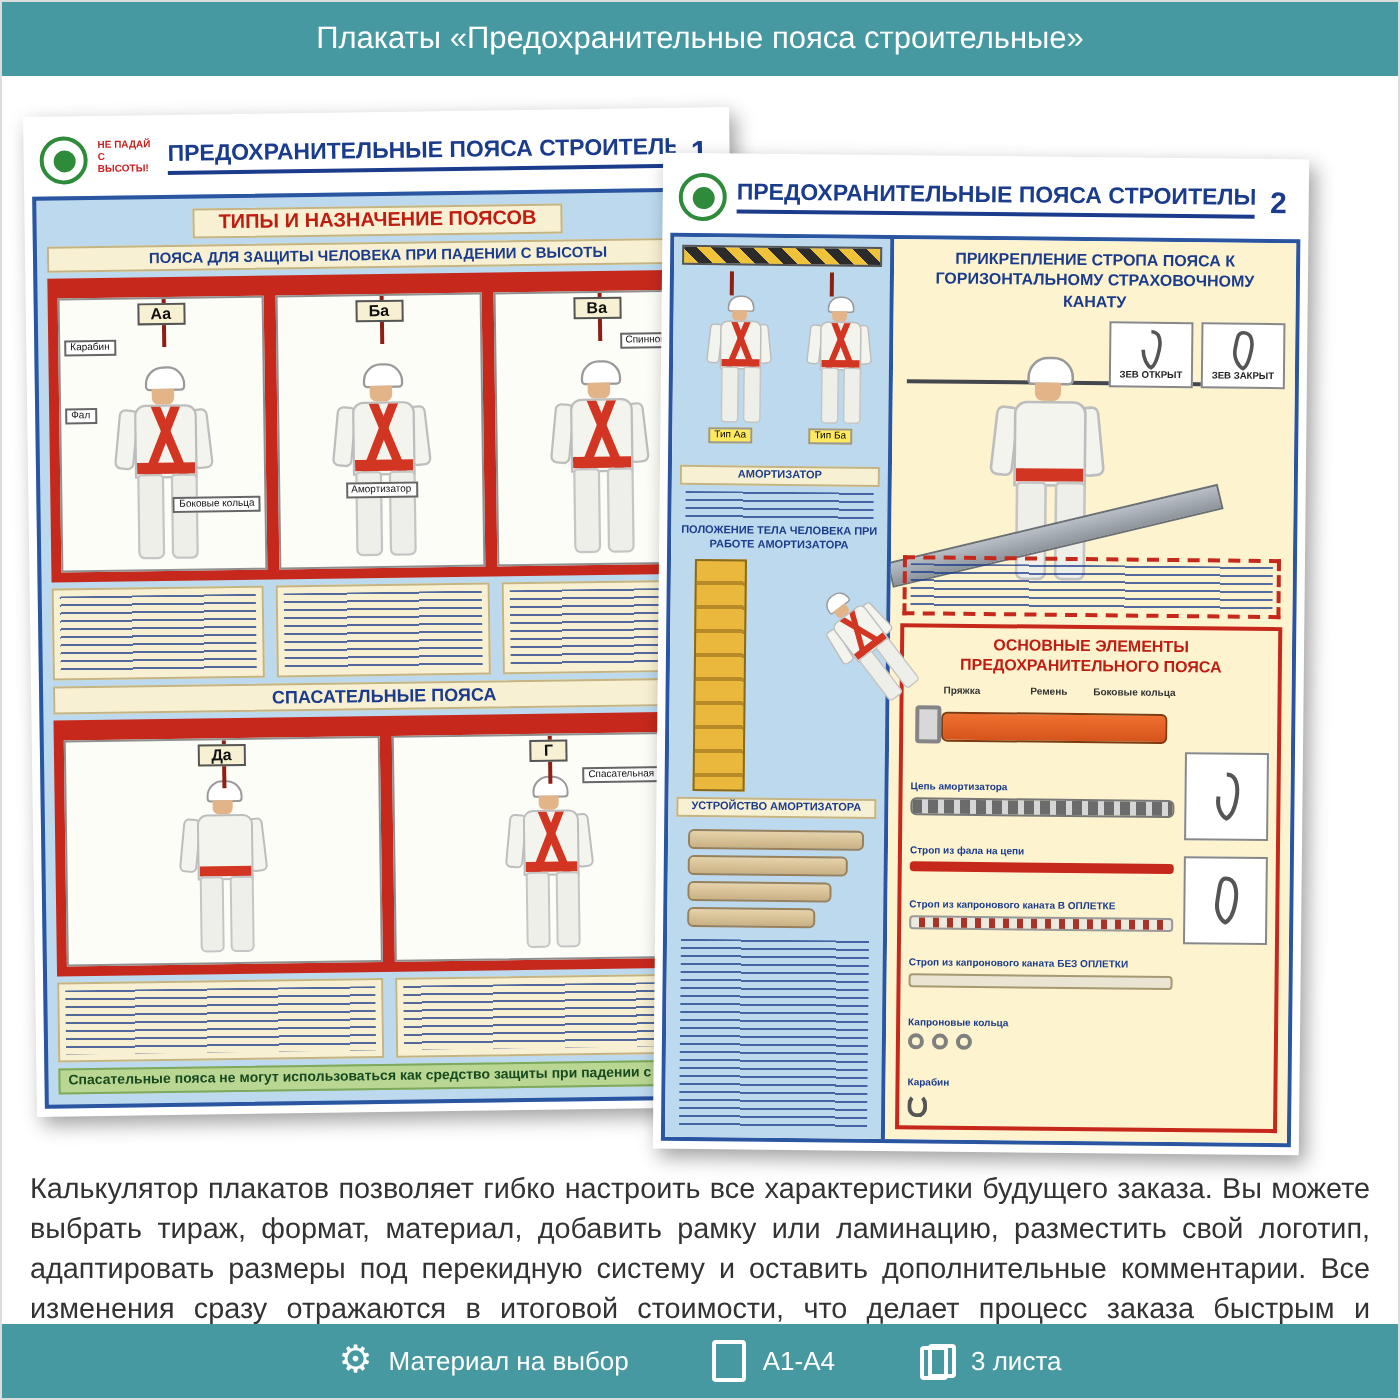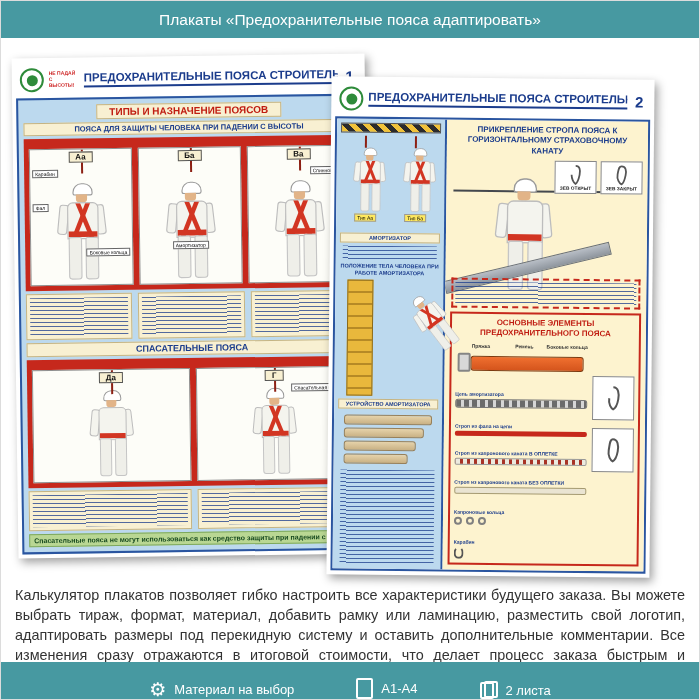--- a/index.html
+++ b/index.html
@@ -1,21 +1,21 @@
 <!DOCTYPE html>
 <html><head>
 <meta charset="utf-8">
 <style>
   html,body{margin:0;padding:0}
   body{width:700px;height:700px;overflow:hidden;background:#fff;font-family:"Liberation Sans",sans-serif}
   .page{width:700px;height:700px;box-sizing:border-box;display:flex;flex-direction:column;background:#fff;border:1px solid #dcdcdc}
 
   
   .top-bar{flex:0 0 37px;background:#4799a1;color:#fff;display:flex;align-items:center;justify-content:center;font-size:15.5px}
-  .bottom-bar{flex:0 0 37px;background:#4799a1;color:#fff;display:flex;align-items:flex-end;justify-content:center;gap:62px;font-size:13px}
+  .bottom-bar{flex:0 0 37px;background:#4799a1;color:#fff;display:flex;align-items:center;justify-content:center;gap:42px;font-size:13px}
   .feat{display:flex;align-items:center;gap:8px}
   .icon-gear::before{content:"⚙";font-size:19px;line-height:1;color:#fff}
   .icon-page{display:inline-block;width:13px;height:17px;border:2px solid #fff;border-radius:2px}
   .icon-sheets{position:relative;display:inline-block;width:18px;height:18px}
   .icon-sheets i{position:absolute;width:10px;height:13px;border:2px solid #fff;border-radius:2px}
   .icon-sheets i:first-child{left:0;bottom:0}
   .icon-sheets i:last-child{right:0;top:0}
 
   .content{flex:1;position:relative;background:#fff;overflow:hidden}
   .art-badge{position:absolute;top:21px;right:0;background:#4799a1;color:#fff;font-size:13px;font-weight:bold;padding:5px 15px 5px 13px;border-radius:14px 0 0 14px;z-index:5}
@@ -124,21 +124,21 @@
   .hookmini{display:block;width:10px;height:12px;border:2px solid #555;border-top-color:transparent;border-radius:50% 50% 45% 45%;box-sizing:border-box}
   .el-right{flex:0 0 42px;display:flex;flex-direction:column;gap:8px;padding-top:34px}
   .el-box{height:42px;background:#fff;border:1px solid #888;display:flex;align-items:center;justify-content:center}
 </style>
 </head>
 <body>
 
 <div class="page">
 
   <header class="top-bar">
-    <div>Плакаты «Предохранительные пояса адаптировать»</div>
+    <div>Плакаты «Предохранительные пояса строительные»</div>
   </header>
 
   <main class="content">
 
 
     <section class="poster poster1">
       <div class="p-head">
         <div class="p-logo">
             <i></i>
           </div>
@@ -490,17 +490,17 @@
     </div>
     <div class="feat">
       <span class="icon-page"></span>
       <span>А1-А4</span>
     </div>
     <div class="feat">
       <span class="icon-sheets">
           <i></i>
           <i></i>
         </span>
-      <span>2 листа</span>
+      <span>3 листа</span>
     </div>
   </footer>
 
 </div>
 
 </body></html>

